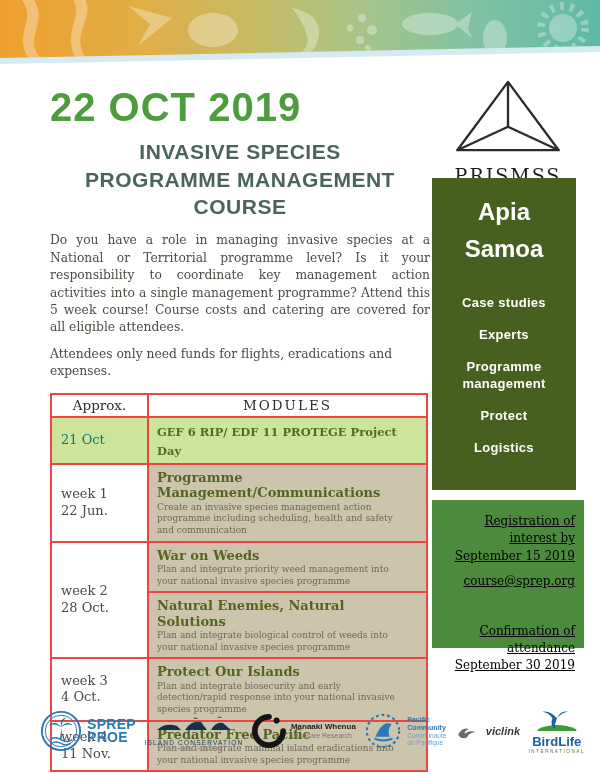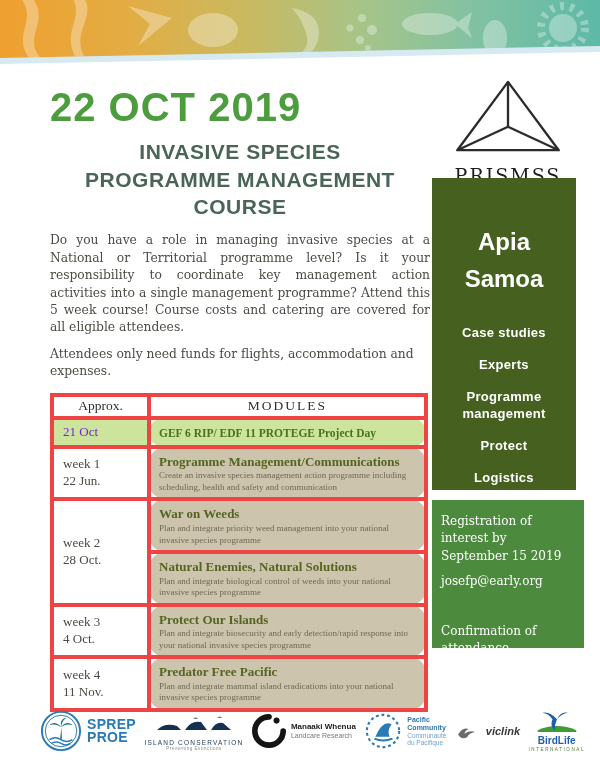--- a/index.html
+++ b/index.html
@@ -43,63 +43,63 @@
     margin-top:11px; font-size:12.3px; color:#4c4c44;
     line-height:1.42; text-align:justify;
   }
   .intro-p2 { margin-top:9px; text-align:left; }
 
   
   table.schedule {
     margin-top:12px; width:378px; border-collapse:collapse;
     border:2px solid #4d4d4d;
   }
-  table.schedule th, table.schedule td { border:4px solid #ef4444;font-family:Liberation Serif, serif; }
+  table.schedule th, table.schedule td { border:2px solid #ef4444; }
   th.hdr {
     background:#fff; font-weight:normal; font-size:13.5px; color:#2e2e2e;
     height:23px; text-align:center;
   }
   th.hdr-modules { letter-spacing:2px; }
   td.when {
     width:97px; background:#fff; vertical-align:middle;
     font-size:13px; color:#4a4a42; line-height:1.3; padding:3px 6px 3px 9px;
   }
-  td.module { background:#cdc4ae; padding:3px 16px 4px 8px; vertical-align:top;border-radius:16px; }
+  td.module { background:#cdc4ae; padding:3px 16px 4px 8px; vertical-align:top; }
   .m-title {
     font-size:13px; font-weight:bold; color:#53651f; line-height:1.2;
     margin-top:2px;
   }
   .m-desc { font-size:9px; color:#6e6854; line-height:1.28; margin-top:1px; }
   tr.hl td { background:#cde49c; }
-  tr.hl td.when { font-size:13px; color:#6d28d9; height:20px; }
+  tr.hl td.when { font-size:13px; color:#0f766e; height:20px; }
   tr.hl td.module { vertical-align:middle; }
   .hl-text { font-size:11.5px; font-weight:bold; color:#4b7020; }
 
   
   .sidebar { position:absolute; left:432px; top:78px; width:152px; }
   .prismss-logo { text-align:center; }
   .prismss-name {
     font-size:19px; font-weight:normal; letter-spacing:2px; color:#1c1c1c;
     margin-top:2px;
   }
   .side-box-dark {
     position:absolute; left:432px; top:178px; width:144px; height:312px;
     background:#46611f; color:#fff; text-align:center;
-    font-family:"Liberation Sans", sans-serif; padding-top:50px;
+    font-family:"Liberation Sans", sans-serif; padding-top:20px;
   }
   .loc-line { font-size:24px; font-weight:bold; line-height:1.15; }
   .loc-line + .loc-line { margin-top:9px; }
   .features { margin-top:33px; }
   .feature {
     font-size:13px; font-weight:bold; letter-spacing:.3px;
     line-height:1.3; margin:0 14px 15px; }
   .side-box-light {
     position:absolute; left:432px; top:500px; width:152px; height:148px;
-    background:#4c8a3d; color:#ffffff; text-align:left;
-    font-size:12px; line-height:1.45; padding:13px 9px;
+    background:#4c8a3d; color:#000000; text-align:right;
+    font-size:12px; line-height:1.45; padding:13px 9px;text-decoration:underline;
   }
   .side-box-light p { margin-bottom:8px; }
   .side-box-light p:last-child { margin-bottom:0;margin-top:32px; }
 
   
   .footer-logos {
     position:absolute; left:40px; top:698px; width:545px; height:66px;
     display:flex; align-items:center; justify-content:space-between;
   }
   .logo { display:flex; align-items:center; gap:5px; }
@@ -114,21 +114,21 @@
   .mw-text { font-family:Liberation Sans, sans-serif; font-size:8px;
     font-weight:bold; color:#222; line-height:1.15; }
   .mw-text .mw-sub { font-weight:normal; color:#777; font-size:7px; }
   .pc-text { font-family:"Liberation Sans", sans-serif; font-size:7px;
     font-weight:bold; color:#2a7ab5; line-height:1.12; }
   .pc-text .pc-fr { font-weight:normal; color:#6fa3cc; font-size:6.5px; }
   .viclink-text { font-family:"Liberation Sans", sans-serif; font-style:italic;
     font-weight:bold; font-size:11px; color:#3a3a3a; }
   .bl-logo { text-align:center; }
   .bl-name { font-family:"Liberation Sans", sans-serif; font-weight:bold;
-    font-size:10px; color:#1f5fa8; line-height:1; }
+    font-size:13px; color:#1f5fa8; line-height:1; }
   .bl-sub { font-family:"Liberation Sans", sans-serif; font-size:4.5px;
     letter-spacing:1.6px; color:#4a7a2f; margin-top:1px; }
 </style>
 </head>
 <body>
 
 <div class="page">
 
   <div class="banner-under"></div>
   <div class="banner">
@@ -161,21 +161,21 @@
         <circle cx="563" cy="28" r="14"></circle>
         <circle cx="563" cy="28" r="22" fill="none" stroke="#ffffff" stroke-width="8" stroke-dasharray="4 6"></circle>
       </g>
     </svg>
   </div>
 
   <div class="main-col">
     <div class="date-heading">22 OCT 2019</div>
     <div class="course-title">INVASIVE SPECIES PROGRAMME MANAGEMENT COURSE</div>
     <p class="intro-p">Do you have a role in managing invasive species at a National or Territorial programme level? Is it your responsibility to coordinate key management action activities into a single management programme? Attend this 5 week course! Course costs and catering are covered for all eligible attendees.</p>
-    <p class="intro-p intro-p2">Attendees only need funds for flights, accommodation and expenses.</p>
+    <p class="intro-p intro-p2">Attendees only need funds for flights, eradications and expenses.</p>
 
     <table class="schedule">
       <thead>
         <tr>
           <th class="hdr">Approx.</th>
           <th class="hdr hdr-modules">MODULES</th>
         </tr>
       </thead>
       <tbody>
         <tr class="hl">
@@ -257,21 +257,21 @@
         <div class="feature">Case studies</div>
         <div class="feature">Experts</div>
         <div class="feature">Programme management</div>
         <div class="feature">Protect</div>
         <div class="feature">Logistics</div>
       </div>
   </div>
 
   <div class="side-box-light">
     <p>Registration of interest by September 15 2019</p>
-    <p>josefp@early.org</p>
+    <p>course@sprep.org</p>
     <p>Confirmation of attendance September 30 2019</p>
   </div>
 
   <div class="footer-logos">
 
     <div class="logo">
       <svg width="42" height="42" viewBox="0 0 44 44">
         <circle cx="22" cy="22" r="20" fill="none" stroke="#2a7ab5" stroke-width="2"></circle>
         <circle cx="22" cy="22" r="16.5" fill="none" stroke="#2a7ab5" stroke-width="1"></circle>
         <path d="M21,30 L23,30 L22.5,18 Z" fill="#1b7f86"></path>

